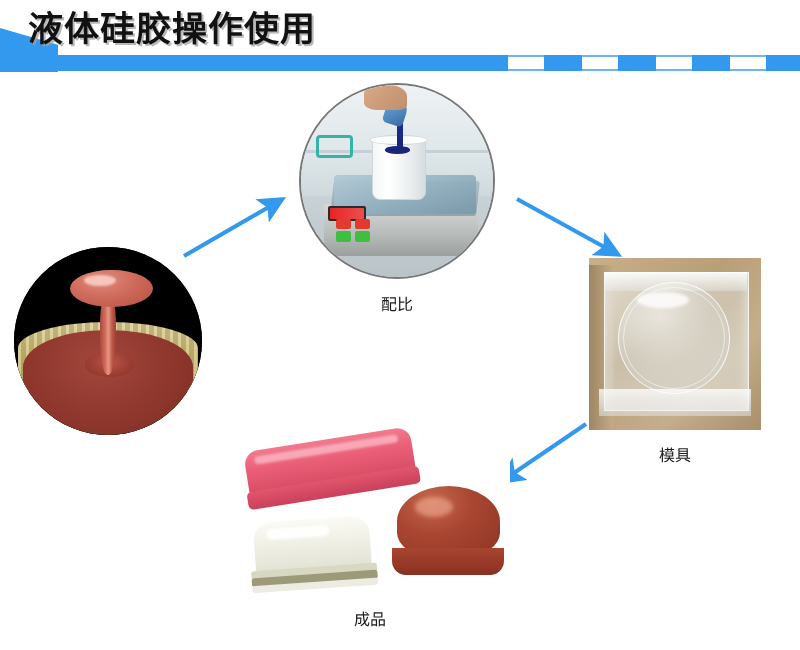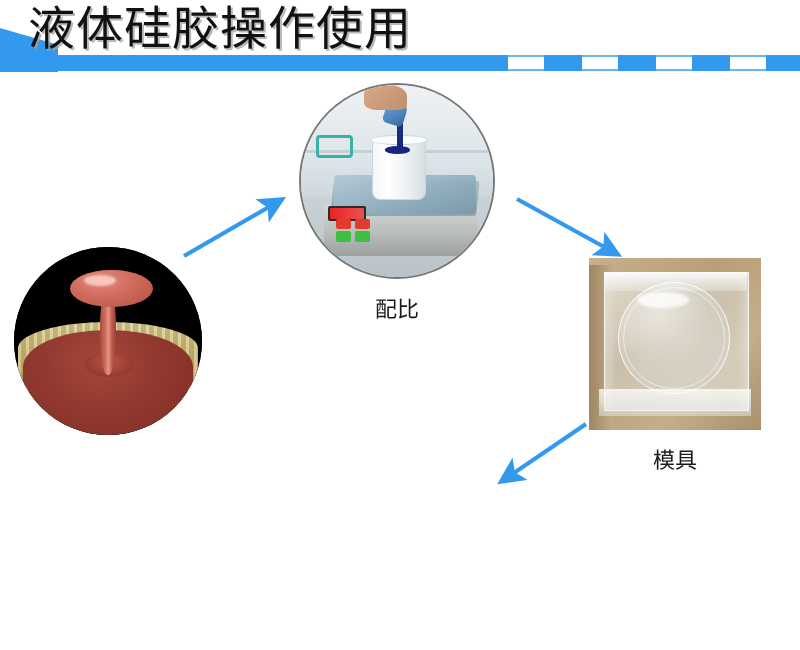--- a/index.html
+++ b/index.html
@@ -29,34 +29,34 @@
     display:flex;
   }
   .dash-full{background:#3399ee;height:16px;}
   .dash-open{
     height:16px;background:#ffffff;
     border-top:2px solid #6bb6f2;border-bottom:2px solid #6bb6f2;
     box-sizing:border-box;
   }
   .header-title{
     position:absolute;left:28px;top:6px;
-    font-size:47px;line-height:46px;
-    font-weight:normal;
+    font-size:35px;line-height:46px;
+    font-weight:bold;
     color:#111111;
     letter-spacing:1px;
     text-shadow:2px 2px 0 rgba(160,160,160,0.75);
     white-space:nowrap;
     font-family:"DejaVu Sans","Liberation Sans",sans-serif;
   }
 
   
   .node{position:absolute;}
   .node-label{
     text-align:center;
-    font-size:22px;
+    font-size:16px;
     color:#1a1a1a;
     white-space:nowrap;
     font-family:"DejaVu Sans","Liberation Sans",sans-serif;
   }
 
   
   .circle-photo{
     border-radius:50%;
     overflow:hidden;
     position:relative;
@@ -348,14 +348,40 @@
       <div class="mould-block"></div>
       <div class="mould-top-edge"></div>
       <div class="mould-dome"></div>
       <div class="mould-dome-inner"></div>
       <div class="mould-hl"></div>
       <div class="mould-bottom-edge"></div>
     </div>
     <div class="node-label" style="margin-top:12px">模具</div>
   </div>
 
+  <div class="node" id="node-products">
+    <div id="photo-products">
+
+      <div class="prod-pink">
+        <div class="prod-pink-body"></div>
+        <div class="prod-pink-hl"></div>
+        <div class="prod-pink-base"></div>
+      </div>
+
+      <div class="prod-white">
+        <div class="prod-white-body"></div>
+        <div class="prod-white-hl"></div>
+        <div class="prod-white-base1"></div>
+        <div class="prod-white-base2"></div>
+        <div class="prod-white-base3"></div>
+      </div>
+
+      <div class="prod-dome">
+        <div class="prod-dome-top"></div>
+        <div class="prod-dome-hl"></div>
+        <div class="prod-dome-base"></div>
+      </div>
+
+    </div>
+    <div class="node-label" style="margin-top:8px">成品</div>
+  </div>
 
 </div>
 
 </body></html>

